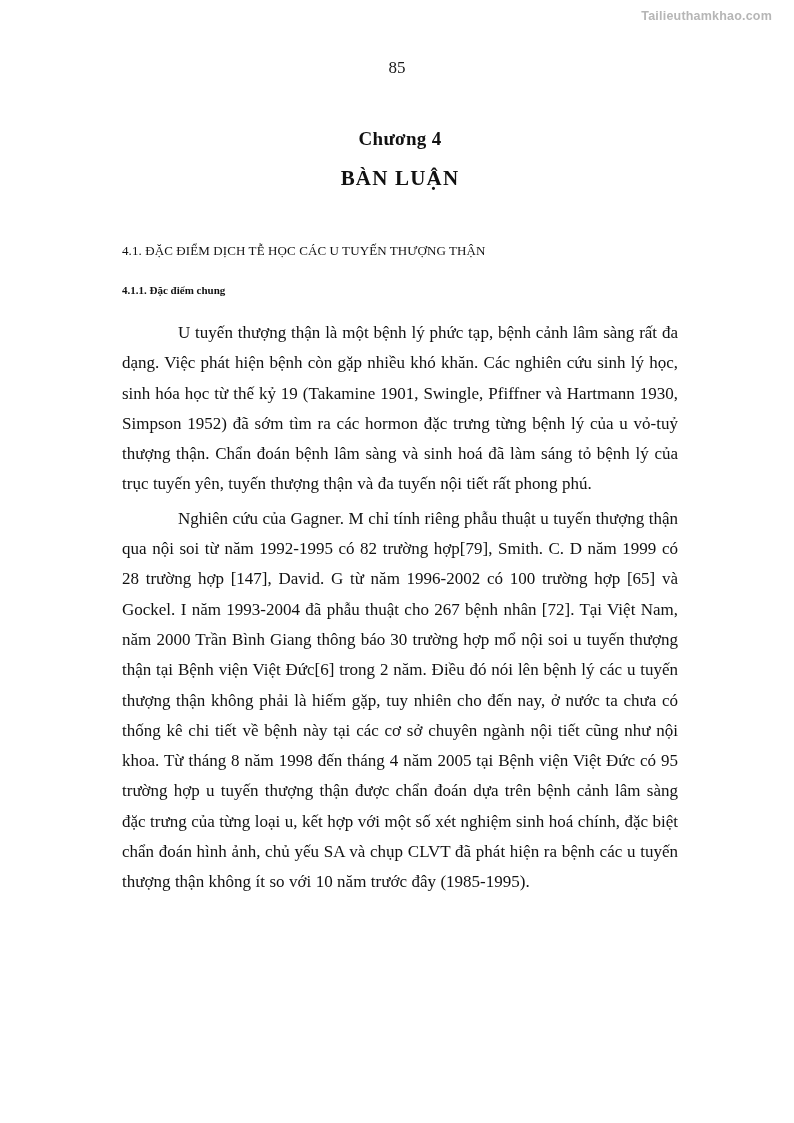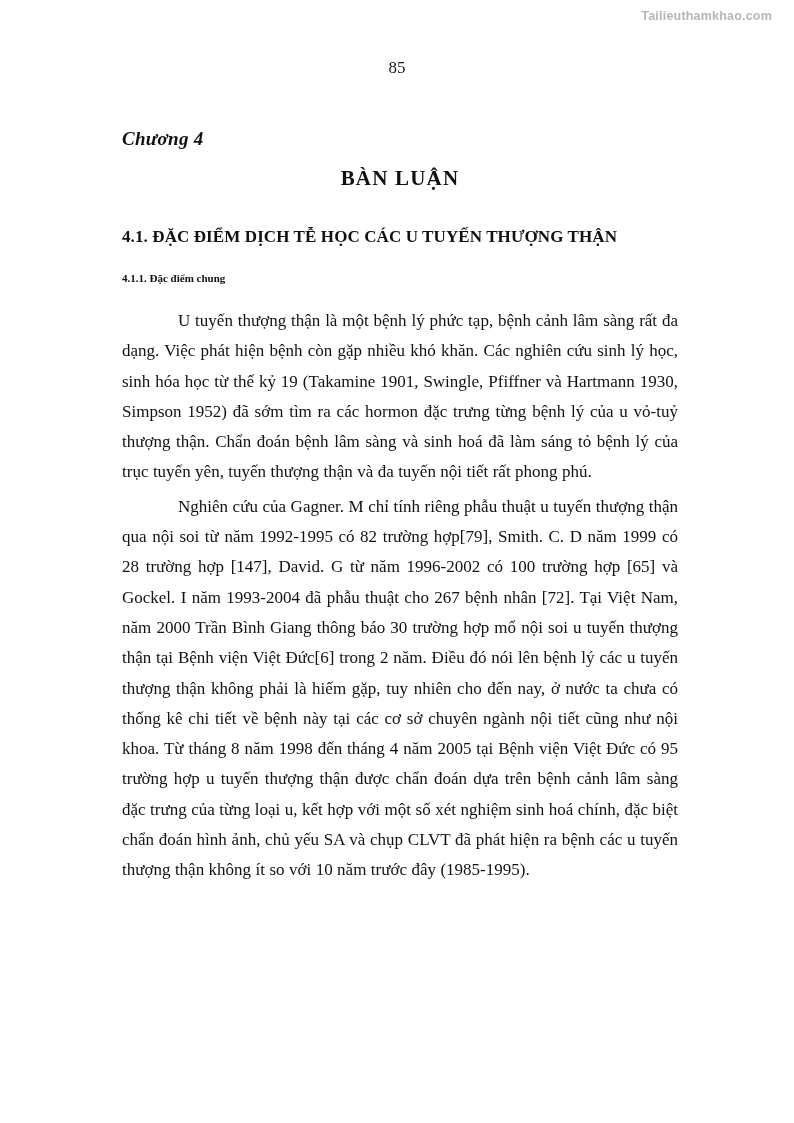--- a/index.html
+++ b/index.html
@@ -40,36 +40,36 @@
     font-size: 17px;
     color: #1a1a1a;
   }
   .content {
     position: absolute;
     left: 122px;
     top: 128px;
     width: 556px;
   }
   .chapter-label {
+    text-align: center;
     font-weight: bold;
-    font-style: italic;
     font-size: 19px;
     letter-spacing: 0.3px;
     margin: 0 0 16px 0;
   }
   .chapter-title {
     text-align: center;
     font-weight: bold;
     font-size: 21px;
     letter-spacing: 1.2px;
-    margin: 0 0 36px 0;
+    margin: 0 0 52px 0;
   }
   .heading-1 {
-    font-weight: bold;
-    font-size: 17px;
+    font-weight: normal;
+    font-size: 13px;
     letter-spacing: 0.1px;
     margin: 0 0 25px 0;
     text-align: left;
   }
   .heading-2 {
     font-weight: bold;
     font-size: 11px;
     margin: 0 0 22px 0;
     text-align: left;
   }

